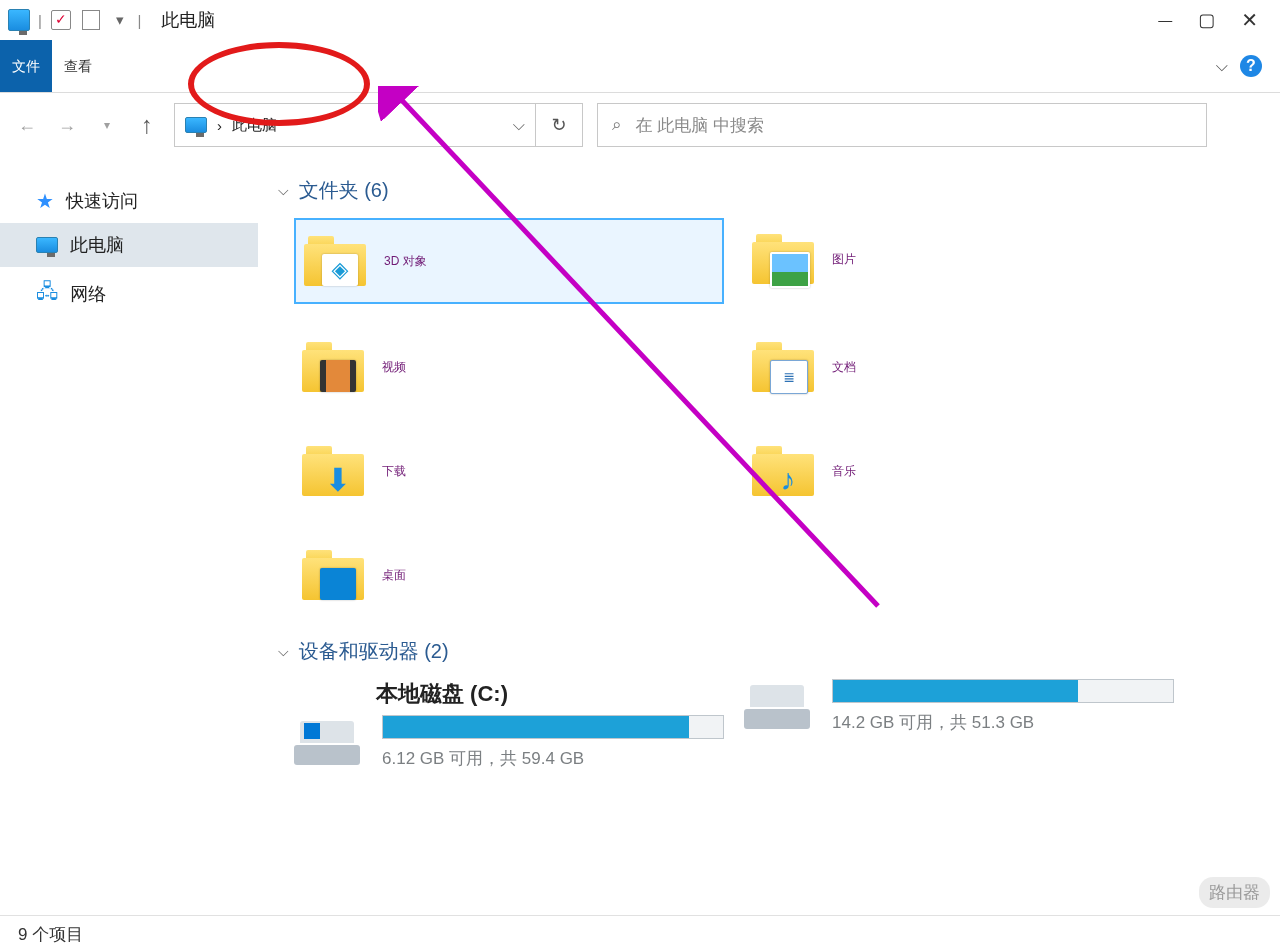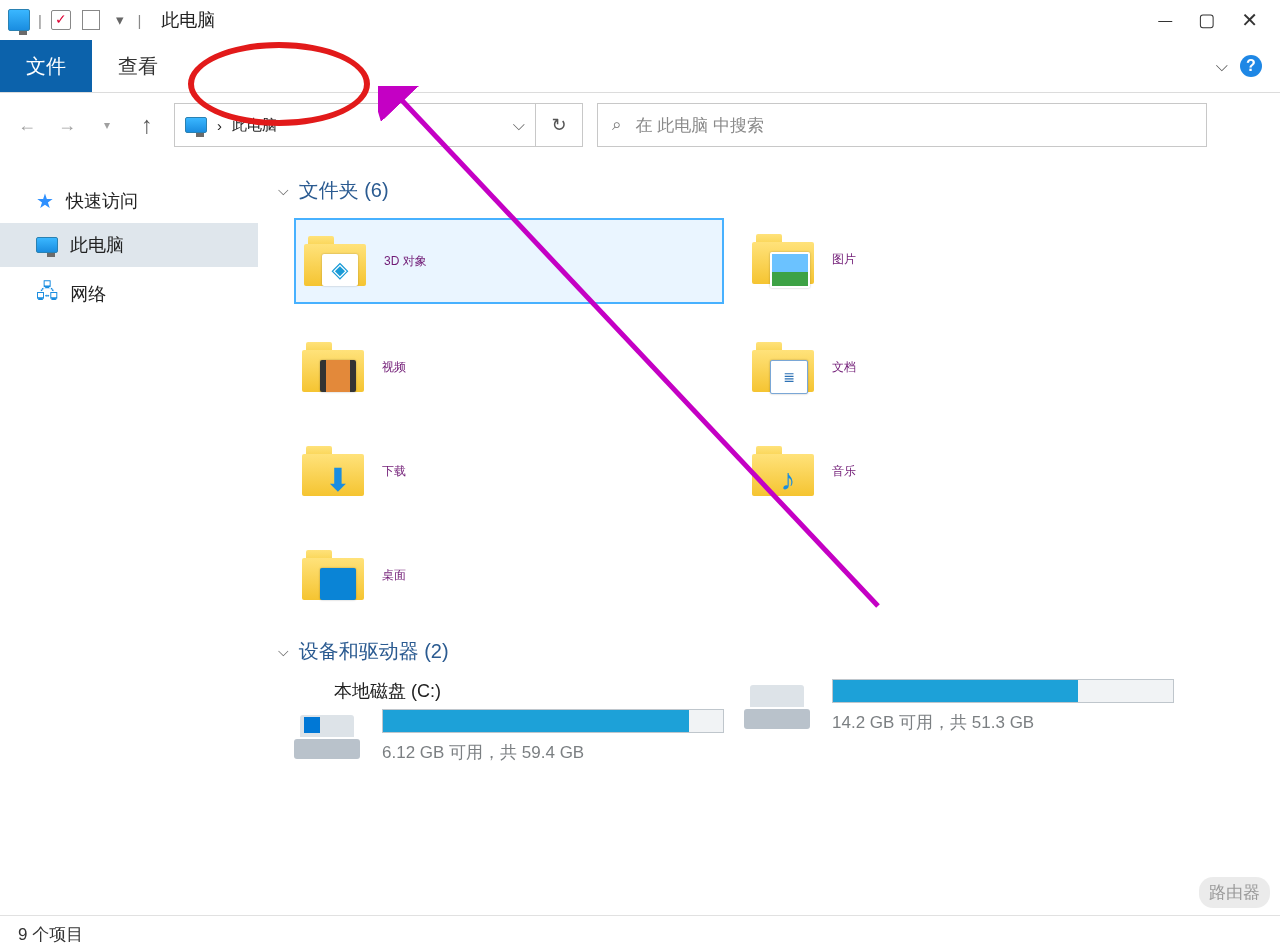--- a/index.html
+++ b/index.html
@@ -7,21 +7,21 @@
   .title-bar .qat { display:flex; align-items:center; gap:8px; }
   .title-bar .win-controls { margin-left:auto; display:flex; gap:26px; align-items:center; font-family:"Segoe UI Symbol", sans-serif; font-size:14px; color:#333; padding-right:14px; }
   .win-controls span { cursor:default; }
   .close-x { font-size:20px; font-weight:300; }
   .tb-icon { width:22px; height:20px; display:inline-flex; align-items:center; justify-content:center; }
   .monitor-ic { width:28px; height:20px; background:linear-gradient(180deg,#3ab7ff,#1a8de0); border:1px solid #2a81b2; border-radius:2px; position:relative; }
   .monitor-ic:after{ content:""; position:absolute; bottom:-5px; left:10px; width:8px; height:4px; background:#6b6b6b; }
   .check-ic { width:18px; height:18px; border:1px solid #888; border-radius:2px; color:#d03; font-size:14px; line-height:16px; text-align:center; }
   .doc-mini { width:16px; height:18px; border:1px solid #888; background:#fff; }
   .ribbon-tabs { display:flex; align-items:center; height:52px; border-bottom:1px solid #dcdcdc; padding:0 0 0 0; position:relative; }
-  .ribbon-tabs .tab { padding:0 26px; height:52px; line-height:52px; color:#333; font-size:20px; }
+  .ribbon-tabs .tab { padding:0 12px; height:52px; line-height:52px; color:#333; font-size:14px; }
   .ribbon-tabs .tab.file { background:#0C62AB; color:#fff; }
   .ribbon-tabs .right { margin-left:auto; display:flex; align-items:center; gap:12px; padding-right:18px; color:#555; font-size:16px; }
   .help-badge { width:22px; height:22px; border-radius:50%; background:#1e87e5; color:#fff; font-size:16px; font-weight:bold; text-align:center; line-height:22px; }
   .toolbar { height:64px; padding:0 14px; display:flex; align-items:center; gap:14px; }
   .nav-btn { width:26px; text-align:center; color:#a0a0a0; font-size:18px; }
   .nav-btn.enabled { color:#555; }
   .arrow-up { font-size:24px; color:#555; }
   .addr-box { flex:1 1 auto; height:42px; border:1px solid #c8c8c8; display:flex; align-items:center; gap:10px; padding:0 10px; min-width:340px; }
   .addr-box .chev { color:#666; margin-left:auto; font-size:16px; }
   .refresh-box { width:46px; height:42px; border:1px solid #c8c8c8; border-left:none; display:flex; align-items:center; justify-content:center; color:#555; font-size:18px; }
@@ -38,21 +38,21 @@
   .grp-header .chev { color:#6a6a6a; font-size:14px; }
   .grid-folders { display:grid; grid-template-columns: repeat(2, 430px); row-gap:22px; column-gap:20px; margin-left:16px; }
   .folder-tile { display:flex; align-items:center; gap:18px; height:74px; padding:4px 8px; }
   .folder-tile.selected { border:2px solid #47b1ff; background:#eaf5ff; }
   .folder-icon { width:62px; height:50px; position:relative; }
   .folder-icon .fbody { position:absolute; left:0; top:8px; width:62px; height:42px; background:linear-gradient(180deg,#ffe27a,#f5c431); border-radius:2px; }
   .folder-icon .ftab { position:absolute; left:4px; top:0; width:26px; height:14px; background:linear-gradient(180deg,#ffe27a,#f7d048); border-radius:2px 2px 0 0; }
   .folder-icon .inner { position:absolute; left:18px; top:18px; width:36px; height:32px; background:#fff; border-radius:2px; box-shadow:0 0 2px rgba(0,0,0,.3); display:flex; align-items:center; justify-content:center; font-size:22px; }
   .folder-label { font-size:12px; color:#701a75; }
   .drives { display:grid; grid-template-columns: repeat(2, 430px); column-gap:20px; margin:14px 0 0 16px; }
-  .drive-tile .dname { font-size:18px; margin-left:40px; margin-bottom:6px; }
+  .drive-tile .dname { font-size:22px; margin-left:82px; margin-bottom:6px;font-weight:bold; }
   .drive-body { display:flex; align-items:center; gap:22px; }
   .drive-icon { width:66px; height:44px; position:relative; }
   .drive-icon .top { position:absolute; top:0; left:6px; width:54px; height:22px; background:#dde3e8; border-radius:3px 3px 0 0; }
   .drive-icon .base { position:absolute; bottom:0; left:0; width:66px; height:20px; background:#b9c2cb; border-radius:3px; }
   .drive-icon .win { position:absolute; top:2px; left:10px; width:16px; height:16px; background:#0078d6; }
   .bar-wrap { flex:1; }
   .bar { height:22px; border:1px solid #bfc6cc; background:#f1f3f5; position:relative; }
   .bar .fill { position:absolute; left:0; top:0; bottom:0; background:#1da1d8; }
   .usage { margin-top:8px; color:#7b7f82; font-size:17px; }
   .statusbar { height:36px; border-top:1px solid #e1e1e1; padding:0 18px; display:flex; align-items:center; font-size:17px; color:#333; }

